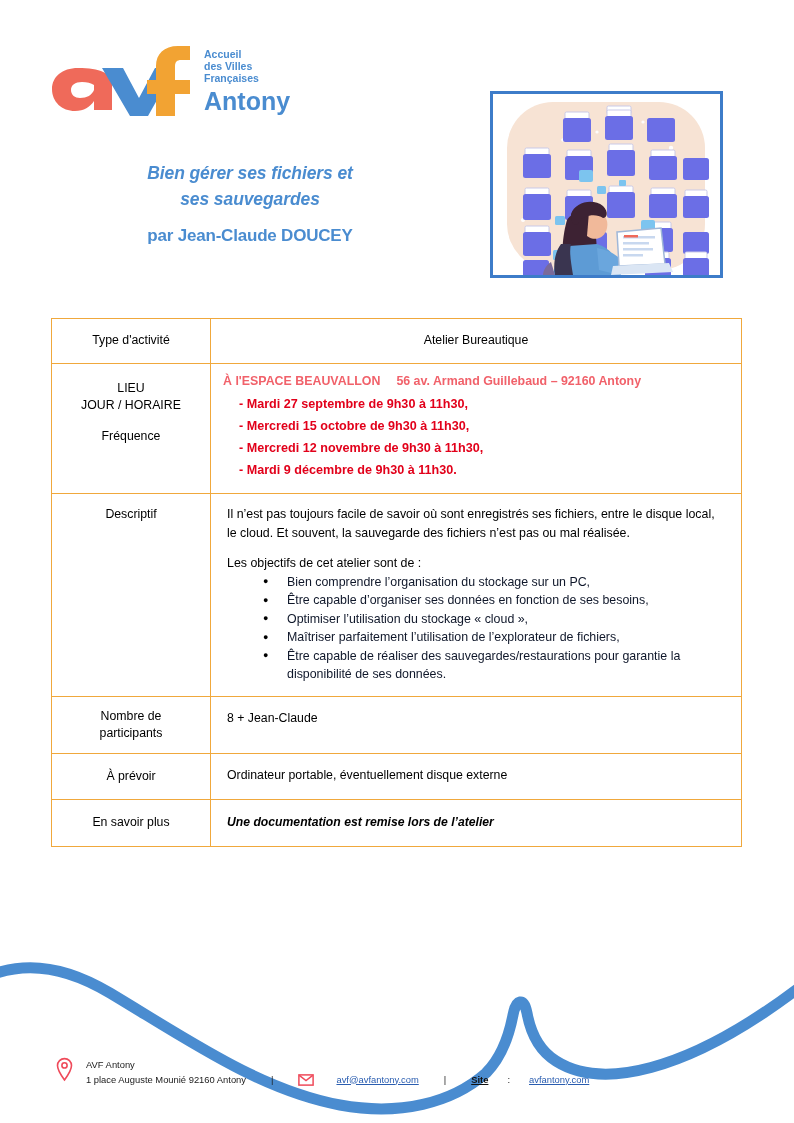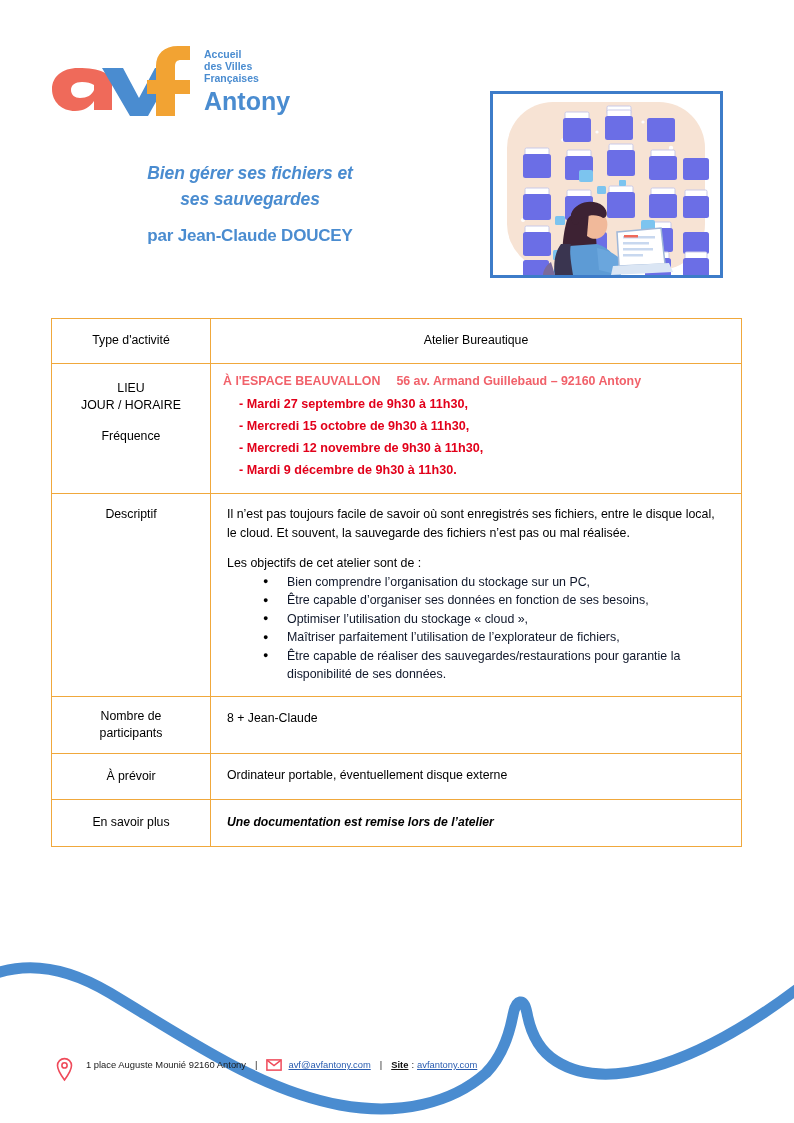--- a/index.html
+++ b/index.html
@@ -181,21 +181,21 @@
   }
   .footer-text {
     font-size: 9.4px;
     line-height: 14.5px;
     color: #1a1a1a;
     padding-top: 5px;
   }
   .footer-line2 {
     display: flex;
     align-items: center;
-    gap: 0px;
+    gap: 16px;
     white-space: nowrap;
   }
   .sep { padding: 0 9px; color: #1a1a1a; }
   .mail-icon-wrap { display: inline-flex; align-items: center; padding-right: 6px; }
   .mail-link {
     color: #2a5db0;
     text-decoration: underline;
   }
   .site-label { font-weight: bold; text-decoration: underline; color:#111; }
   .site-link { color: #2a5db0; text-decoration: underline; }
@@ -464,20 +464,21 @@
   </svg>
 
   <div class="footer">
     <div class="pin-wrap">
       <svg width="17" height="25" viewBox="0 0 17 25">
         <path d="M8.5 1.6 C4.6 1.6 1.5 4.7 1.5 8.6 C1.5 13.6 8.5 23 8.5 23 C8.5 23 15.5 13.6 15.5 8.6 C15.5 4.7 12.4 1.6 8.5 1.6 Z" fill="none" stroke="#ef4a5a" stroke-width="1.6"></path>
         <circle cx="8.5" cy="8.4" r="2.6" fill="none" stroke="#ef4a5a" stroke-width="1.6"></circle>
       </svg>
     </div>
     <div class="footer-text">
+      <div>AVF Antony</div>
       <div class="footer-line2">
         <span>1 place Auguste Mounié 92160 Antony</span>
         <span class="sep">|</span>
         <span class="mail-icon-wrap">
           <svg width="16" height="12" viewBox="0 0 16 12">
             <rect x="0.9" y="0.9" width="14.2" height="10.2" fill="none" stroke="#ef4a5a" stroke-width="1.5"></rect>
             <path d="M1.3 1.4 L8 6.6 L14.7 1.4" fill="none" stroke="#ef4a5a" stroke-width="1.5"></path>
           </svg>
         </span>
         <a class="mail-link" href="#">avf@avfantony.com</a>

